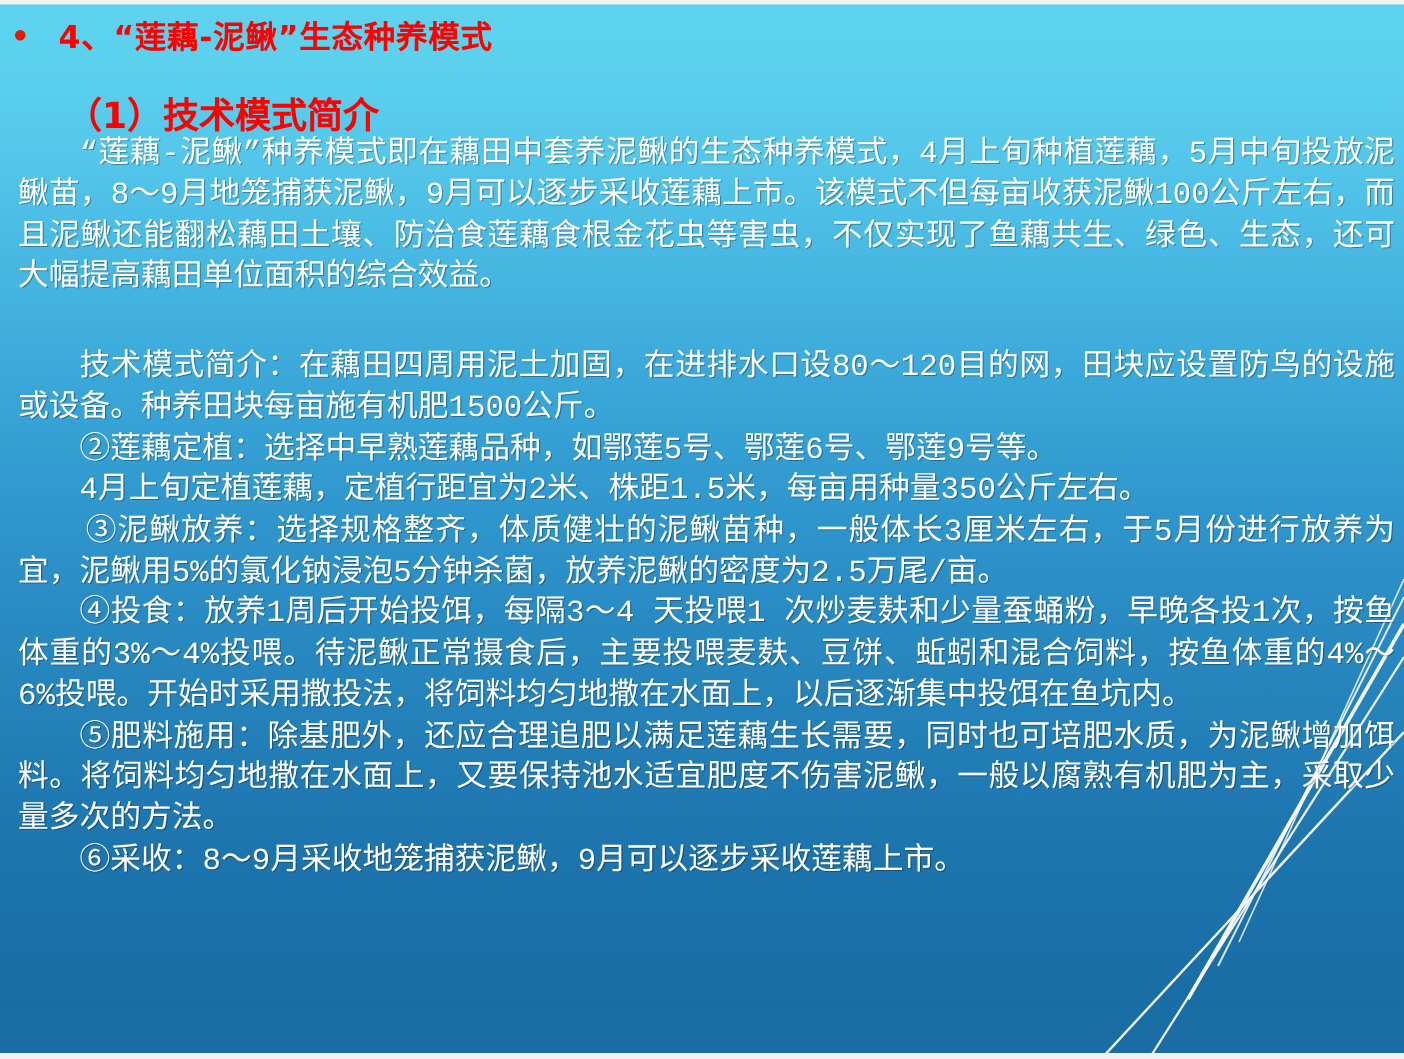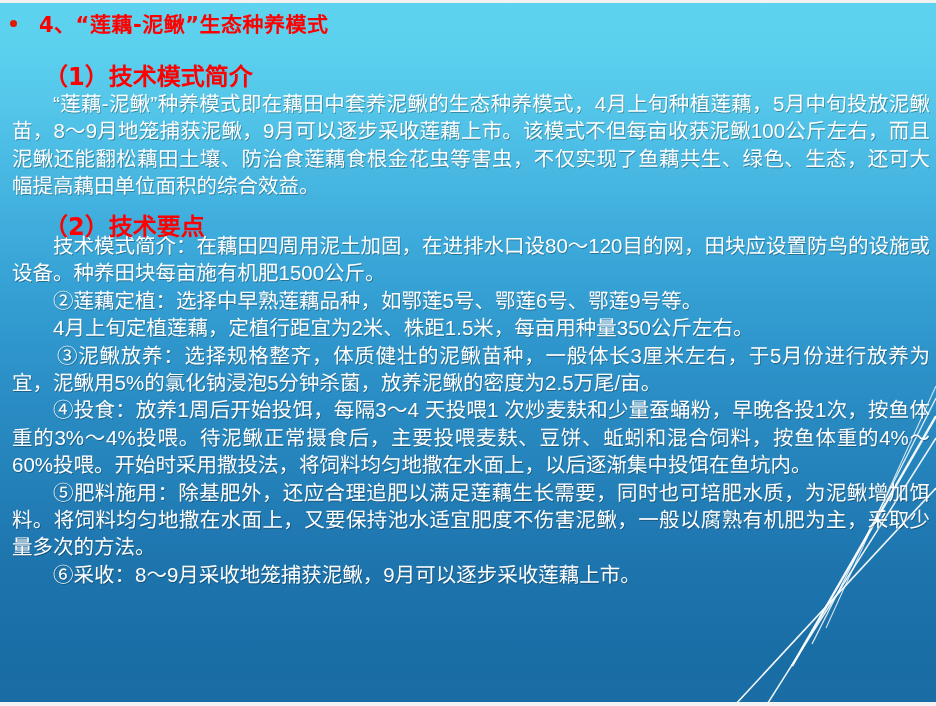--- a/index.html
+++ b/index.html
@@ -101,21 +101,21 @@
     position: absolute;
     left: 12px;
     width: 918px;
     color: #ffffff;
     font-size: 20.5px;
     line-height: 27.4px;
     text-align: justify;
     text-justify: inter-ideograph;
     text-shadow: 0.8px 0.8px 0 rgba(0,0,0,0.30);
     z-index: 3;
-    font-family: Liberation Sans, sans-serif;
+    font-family: Liberation Mono, monospace;
   }
   .body-block p {
     margin: 0;
   }
   .indent2 { text-indent: 2em; }
   .indent25 { text-indent: 2.2em; }
 
   #para-intro { top: 90px; }
   #para-points { top: 232px; }
 </style>
@@ -138,25 +138,24 @@
     <span class="bullet-dot"></span>
     <span class="title-main">4、“莲藕-泥鳅”生态种养模式</span>
   </div>
 
   <div class="sub-head h1">（1）技术模式简介</div>
 
   <div class="body-block" id="para-intro">
     <p class="indent2">“莲藕-泥鳅”种养模式即在藕田中套养泥鳅的生态种养模式，4月上旬种植莲藕，5月中旬投放泥鳅苗，8～9月地笼捕获泥鳅，9月可以逐步采收莲藕上市。该模式不但每亩收获泥鳅100公斤左右，而且泥鳅还能翻松藕田土壤、防治食莲藕食根金花虫等害虫，不仅实现了鱼藕共生、绿色、生态，还可大幅提高藕田单位面积的综合效益。</p>
   </div>
 
-  <div class="sub-head h2">（2）技术要点</div>
 
   <div class="body-block" id="para-points">
     <p class="indent2">技术模式简介：在藕田四周用泥土加固，在进排水口设80～120目的网，田块应设置防鸟的设施或设备。种养田块每亩施有机肥1500公斤。</p>
     <p class="indent2">②莲藕定植：选择中早熟莲藕品种，如鄂莲5号、鄂莲6号、鄂莲9号等。</p>
     <p class="indent2">4月上旬定植莲藕，定植行距宜为2米、株距1.5米，每亩用种量350公斤左右。</p>
     <p class="indent25">③泥鳅放养：选择规格整齐，体质健壮的泥鳅苗种，一般体长3厘米左右，于5月份进行放养为宜，泥鳅用5%的氯化钠浸泡5分钟杀菌，放养泥鳅的密度为2.5万尾/亩。</p>
-    <p class="indent2">④投食：放养1周后开始投饵，每隔3～4 天投喂1 次炒麦麸和少量蚕蛹粉，早晚各投1次，按鱼体重的3%～4%投喂。待泥鳅正常摄食后，主要投喂麦麸、豆饼、蚯蚓和混合饲料，按鱼体重的4%～60%投喂。开始时采用撒投法，将饲料均匀地撒在水面上，以后逐渐集中投饵在鱼坑内。</p>
+    <p class="indent2">④投食：放养1周后开始投饵，每隔3～4 天投喂1 次炒麦麸和少量蚕蛹粉，早晚各投1次，按鱼体重的3%～4%投喂。待泥鳅正常摄食后，主要投喂麦麸、豆饼、蚯蚓和混合饲料，按鱼体重的4%～6%投喂。开始时采用撒投法，将饲料均匀地撒在水面上，以后逐渐集中投饵在鱼坑内。</p>
     <p class="indent2">⑤肥料施用：除基肥外，还应合理追肥以满足莲藕生长需要，同时也可培肥水质，为泥鳅增加饵料。将饲料均匀地撒在水面上，又要保持池水适宜肥度不伤害泥鳅，一般以腐熟有机肥为主，采取少量多次的方法。</p>
     <p class="indent2">⑥采收：8～9月采收地笼捕获泥鳅，9月可以逐步采收莲藕上市。</p>
   </div>
 
 </div>
 
 </body></html>

